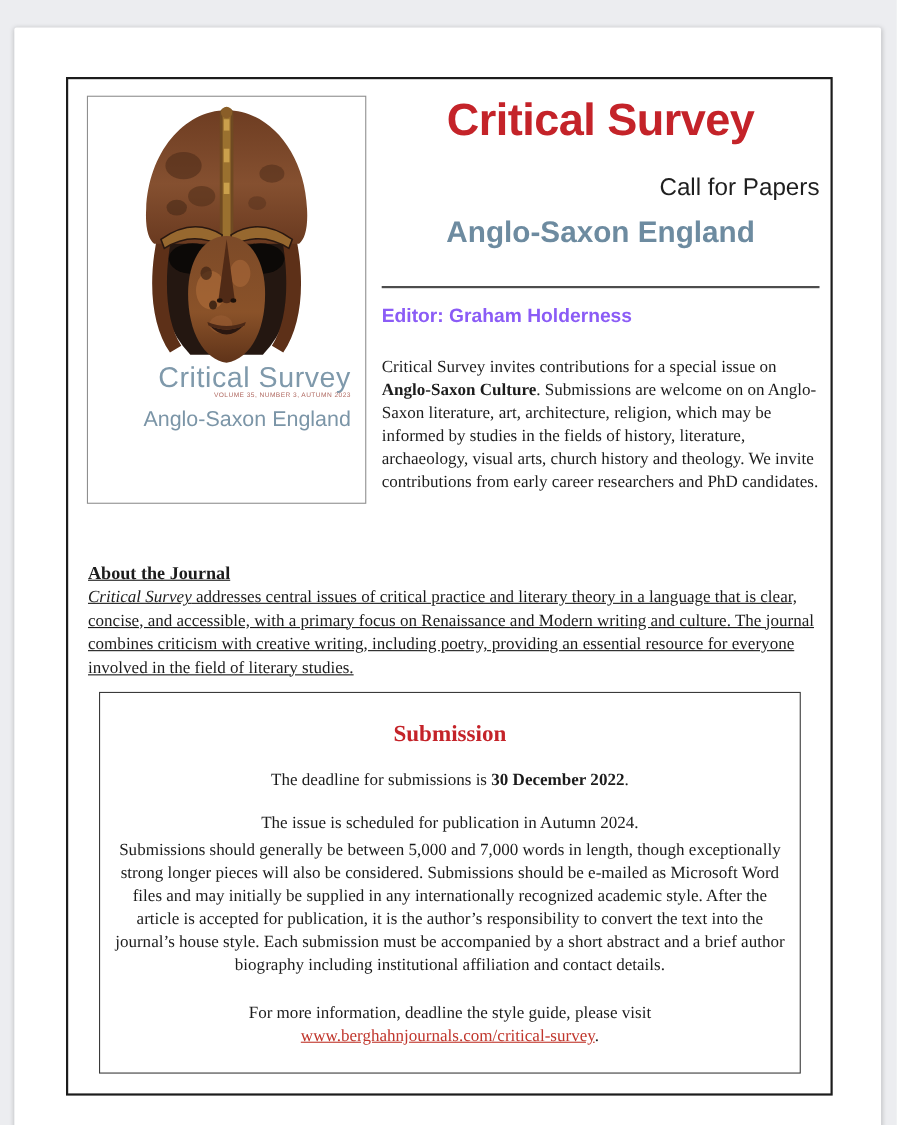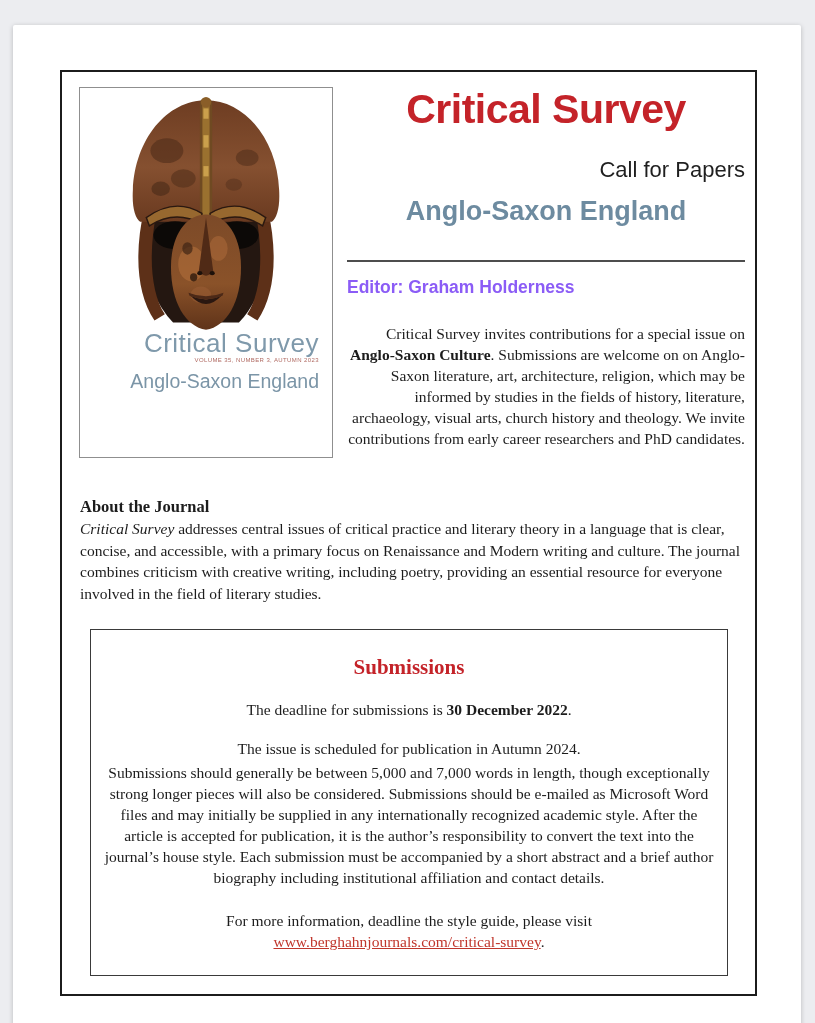--- a/index.html
+++ b/index.html
@@ -99,28 +99,29 @@
     font-weight: bold;
     font-size: 17.5px;
     color: #8b5cf6;
     margin-top: 15px;
   }
   .editor-para {
     font-size: 15.5px;
     line-height: 21px;
     color: #1c1c1c;
     margin-top: 25px;
-    text-align: right;
+    text-align: left;
   }
   
   .about {
     position: absolute;
-    left: 18px; top: 425px;
+    left: 18px; top: 439px;
     width: 665px;
     color: #1c1c1c;
+    text-decoration: underline;
   }
   .about-heading { font-weight: bold; font-size: 16.5px; }
   .about-para { font-size: 15.5px; line-height: 21.5px; margin-top: 1px; }
   
   .subbox {
     position: absolute;
     left: 28px; top: 557px;
     width: 638px; min-height: 347px;
     border: 1.5px solid #3a3a3a;
     text-align: center;
@@ -221,21 +222,21 @@
       <div class="editor-heading">Editor: Graham Holderness</div>
       <p class="editor-para"><span>Critical Survey invites contributions for a special issue on </span><b>Anglo-Saxon Culture</b><span>. Submissions are welcome on on Anglo-Saxon literature, art, architecture, religion, which may be informed by studies in the fields of history, literature, archaeology, visual arts, church history and theology. We invite contributions from early career researchers and PhD candidates.</span></p>
     </div>
 
     <div class="about">
       <div class="about-heading">About the Journal</div>
       <p class="about-para"><span class="italic">Critical Survey</span><span> addresses central issues of critical practice and literary theory in a language that is clear, concise, and accessible, with a primary focus on Renaissance and Modern writing and culture. The journal combines criticism with creative writing, including poetry, providing an essential resource for everyone involved in the field of literary studies.</span></p>
     </div>
 
     <div class="subbox">
-      <div class="sub-heading">Submissions</div>
+      <div class="sub-heading">Submission</div>
       <p class="sub-line"><span>The deadline for submissions is </span><b>30 December 2022</b><span>.</span></p>
       <p class="sub-line">The issue is scheduled for publication in Autumn 2024.</p>
       <p class="sub-guidelines">Submissions should generally be between 5,000 and 7,000 words in length, though exceptionally strong longer pieces will also be considered. Submissions should be e-mailed as Microsoft Word files and may initially be supplied in any internationally recognized academic style. After the article is accepted for publication, it is the author’s responsibility to convert the text into the journal’s house style. Each submission must be accompanied by a short abstract and a brief author biography including institutional affiliation and contact details.</p>
       <p class="sub-moreinfo"><span>For more information, deadline the style guide, please visit</span><br><a class="doc-link">www.berghahnjournals.com/critical-survey</a><span>.</span></p>
     </div>
 
   </div>
 </div>
 
 </body></html>

